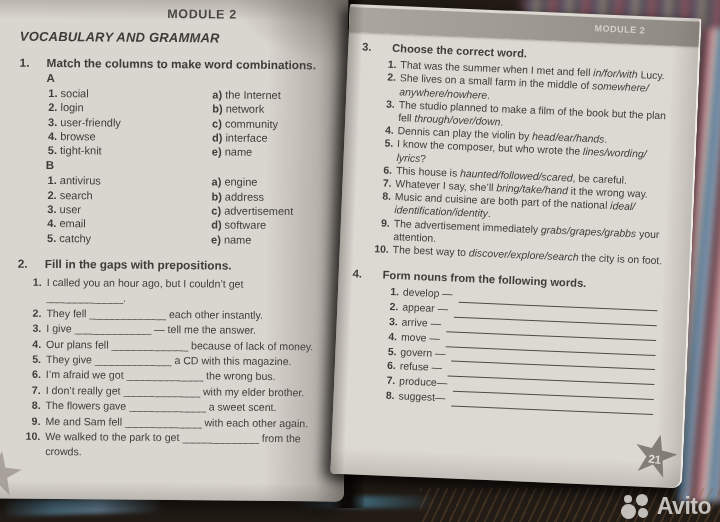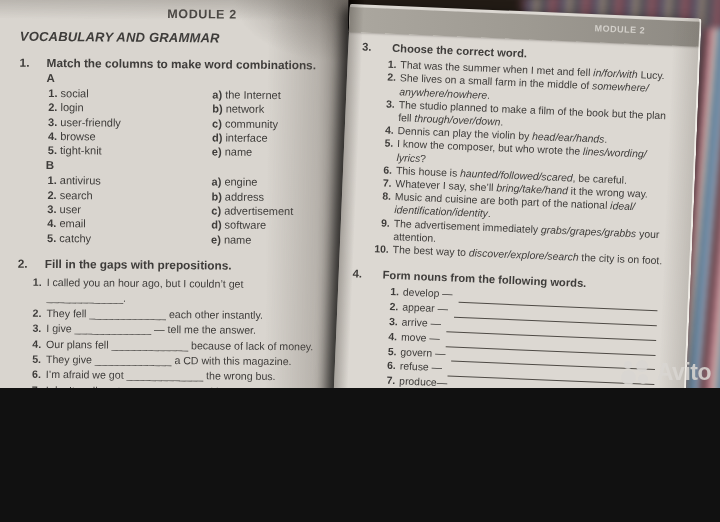--- a/index.html
+++ b/index.html
@@ -1,16 +1,16 @@
 <!DOCTYPE html>
 <html><head>
 <meta charset="utf-8">
 <style>
   html,body{margin:0;padding:0;background:#111;}
-  .scene{position:relative;width:720px;height:388px;overflow:hidden;
+  .scene{position:relative;width:720px;height:522px;overflow:hidden;
          background:#231c16;font-family:"Liberation Sans","DejaVu Sans",sans-serif;}
 
   
   .fab{position:absolute;pointer-events:none;}
   .fab-top{left:525px;top:-14px;width:210px;height:84px;transform:rotate(-6deg);
     background:repeating-linear-gradient(100deg,#6d4550 0 7px,#47536e 7px 13px,#a8896f 13px 19px,#394655 19px 26px,#8a5a62 26px 33px);
     filter:blur(4px);}
   .fab-right{right:-8px;top:28px;width:50px;height:474px;
     background:repeating-linear-gradient(95deg,#b97f8b 0 6px,#cfc0b0 6px 10px,#5d7d99 10px 17px,#8fa3b8 17px 22px,#6d4a50 22px 30px);
     filter:blur(3px);}

